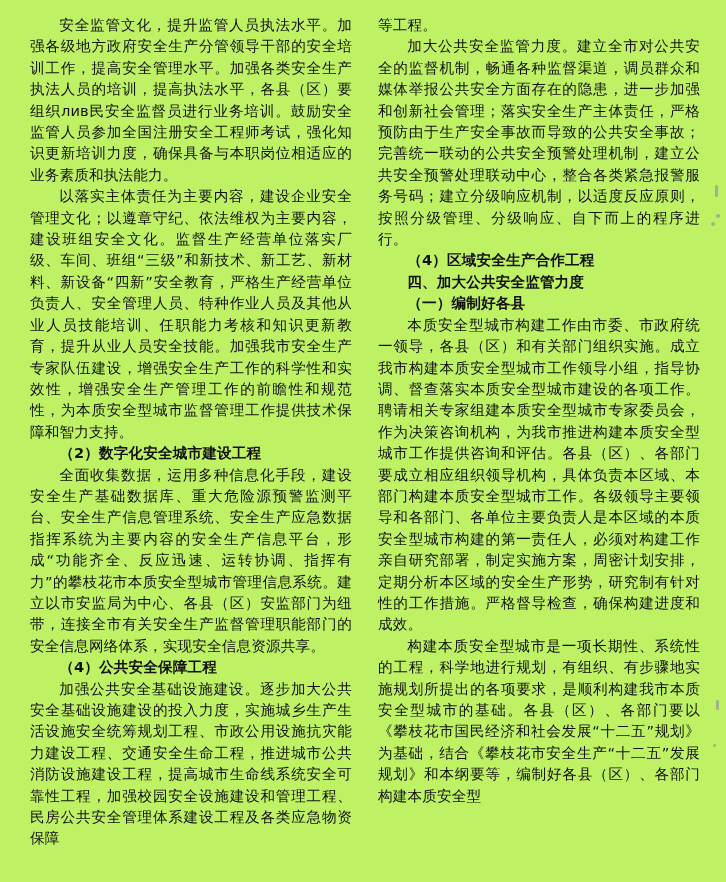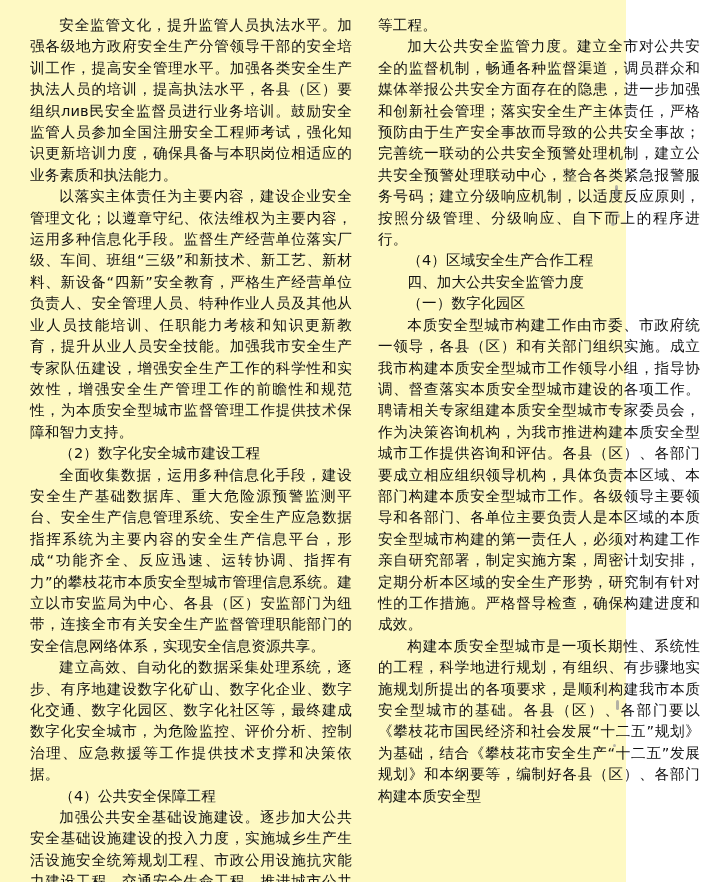--- a/index.html
+++ b/index.html
@@ -9,25 +9,25 @@
   }
   body {
     width: 726px;
     height: 882px;
     font-family: "DejaVu Sans", sans-serif;
     color: #1a1a1a;
     overflow: hidden;
   }
   .page {
     position: relative;
-    width: 626px;
+    width: 726px;
     height: 882px;
     box-sizing: border-box;
     padding: 14px 22px 10px 30px;
-    background: #fef9c3;
+    background: #bef264;
   }
   .columns {
     display: flex;
     flex-direction: row;
     gap: 26px;
     height: 100%;
   }
   .col {
     width: 322px;
     flex: 0 0 322px;
@@ -40,21 +40,21 @@
     text-align: justify;
     text-justify: inter-ideograph;
     letter-spacing: 0.15px;
     color: #111;
   }
   p.indent {
     text-indent: 2em;
   }
   p.heading {
     text-indent: 2em;
-    font-weight: normal;
+    font-weight: bold;
   }
   .edge-marks {
     position: absolute;
     right: 2px;
     top: 0;
     width: 14px;
     height: 100%;
     pointer-events: none;
   }
   .mark {
@@ -70,34 +70,33 @@
   .m5 { width: 3px; height: 3px; right: 8px; top: 744px; }
 </style>
 </head>
 <body>
 
 <div class="page">
   <div class="columns">
 
     <div class="col">
       <p class="para indent">安全监管文化，提升监管人员执法水平。加强各级地方政府安全生产分管领导干部的安全培训工作，提高安全管理水平。加强各类安全生产执法人员的培训，提高执法水平，各县（区）要组织лив民安全监督员进行业务培训。鼓励安全监管人员参加全国注册安全工程师考试，强化知识更新培训力度，确保具备与本职岗位相适应的业务素质和执法能力。</p>
-      <p class="para indent">以落实主体责任为主要内容，建设企业安全管理文化；以遵章守纪、依法维权为主要内容，运用多种信息化手段。监督生产经营单位落实厂级、车间、班组“三级”和新技术、新工艺、新材料、新设备“四新”安全教育，严格生产经营单位负责人、安全管理人员、特种作业人员及其他从业人员技能培训、任职能力考核和知识更新教育，提升从业人员安全技能。加强我市安全生产专家队伍建设，增强安全生产工作的科学性和实效性，增强安全生产管理工作的前瞻性和规范性，为本质安全型城市监督管理工作提供技术保障和智力支持。</p>
+      <p class="para indent">以落实主体责任为主要内容，建设企业安全管理文化；以遵章守纪、依法维权为主要内容，建设班组安全文化。监督生产经营单位落实厂级、车间、班组“三级”和新技术、新工艺、新材料、新设备“四新”安全教育，严格生产经营单位负责人、安全管理人员、特种作业人员及其他从业人员技能培训、任职能力考核和知识更新教育，提升从业人员安全技能。加强我市安全生产专家队伍建设，增强安全生产工作的科学性和实效性，增强安全生产管理工作的前瞻性和规范性，为本质安全型城市监督管理工作提供技术保障和智力支持。</p>
       <p class="para heading">（2）数字化安全城市建设工程</p>
       <p class="para indent">全面收集数据，运用多种信息化手段，建设安全生产基础数据库、重大危险源预警监测平台、安全生产信息管理系统、安全生产应急数据指挥系统为主要内容的安全生产信息平台，形成“功能齐全、反应迅速、运转协调、指挥有力”的攀枝花市本质安全型城市管理信息系统。建立以市安监局为中心、各县（区）安监部门为纽带，连接全市有关安全生产监督管理职能部门的安全信息网络体系，实现安全信息资源共享。</p>
-      <p class="para indent">建立高效、自动化的数据采集处理系统，逐步、有序地建设数字化矿山、数字化企业、数字化交通、数字化园区、数字化社区等，最终建成数字化安全城市，为危险监控、评价分析、控制治理、应急救援等工作提供技术支撑和决策依据。</p>
       <p class="para heading">（4）公共安全保障工程</p>
       <p class="para indent">加强公共安全基础设施建设。逐步加大公共安全基础设施建设的投入力度，实施城乡生产生活设施安全统筹规划工程、市政公用设施抗灾能力建设工程、交通安全生命工程，推进城市公共消防设施建设工程，提高城市生命线系统安全可靠性工程，加强校园安全设施建设和管理工程、民房公共安全管理体系建设工程及各类应急物资保障</p>
     </div>
 
     <div class="col">
       <p class="para">等工程。</p>
       <p class="para indent">加大公共安全监管力度。建立全市对公共安全的监督机制，畅通各种监督渠道，调员群众和媒体举报公共安全方面存在的隐患，进一步加强和创新社会管理；落实安全生产主体责任，严格预防由于生产安全事故而导致的公共安全事故；完善统一联动的公共安全预警处理机制，建立公共安全预警处理联动中心，整合各类紧急报警服务号码；建立分级响应机制，以适度反应原则，按照分级管理、分级响应、自下而上的程序进行。</p>
       <p class="para heading">（4）区域安全生产合作工程</p>
       <p class="para heading">四、加大公共安全监管力度</p>
-      <p class="para heading">（一）数字化园区</p>
+      <p class="para heading">（一）编制好各县</p>
       <p class="para indent">本质安全型城市构建工作由市委、市政府统一领导，各县（区）和有关部门组织实施。成立我市构建本质安全型城市工作领导小组，指导协调、督查落实本质安全型城市建设的各项工作。聘请相关专家组建本质安全型城市专家委员会，作为决策咨询机构，为我市推进构建本质安全型城市工作提供咨询和评估。各县（区）、各部门要成立相应组织领导机构，具体负责本区域、本部门构建本质安全型城市工作。各级领导主要领导和各部门、各单位主要负责人是本区域的本质安全型城市构建的第一责任人，必须对构建工作亲自研究部署，制定实施方案，周密计划安排，定期分析本区域的安全生产形势，研究制有针对性的工作措施。严格督导检查，确保构建进度和成效。</p>
       <p class="para indent">构建本质安全型城市是一项长期性、系统性的工程，科学地进行规划，有组织、有步骤地实施规划所提出的各项要求，是顺利构建我市本质安全型城市的基础。各县（区）、各部门要以《攀枝花市国民经济和社会发展“十二五”规划》为基础，结合《攀枝花市安全生产“十二五”发展规划》和本纲要等，编制好各县（区）、各部门构建本质安全型</p>
     </div>
 
   </div>
 
   <div class="edge-marks">
     <span class="mark m1"></span>
     <span class="mark m2"></span>
     <span class="mark m3"></span>

